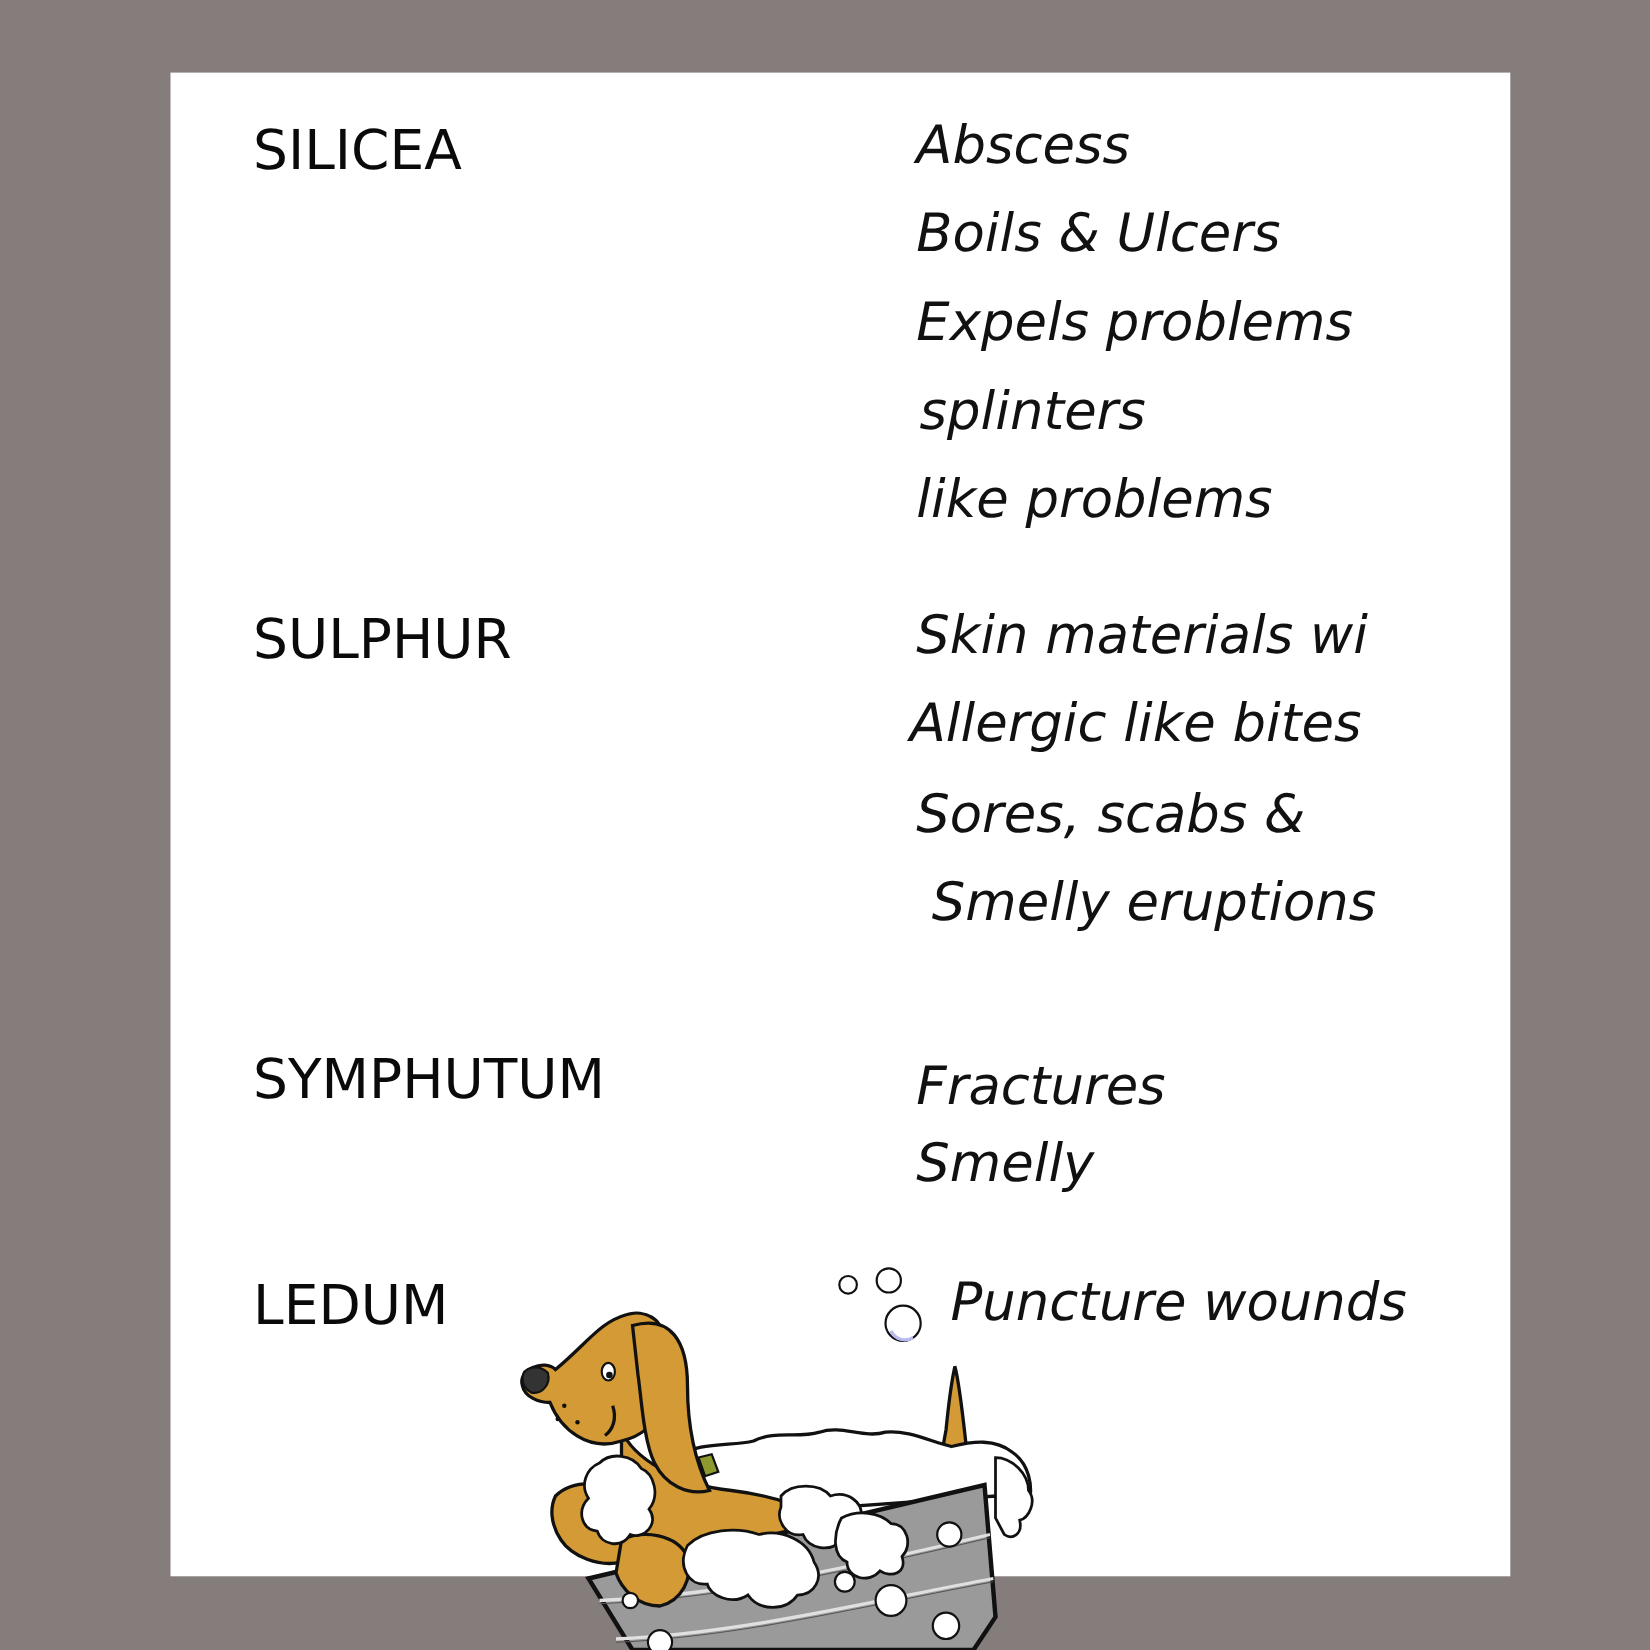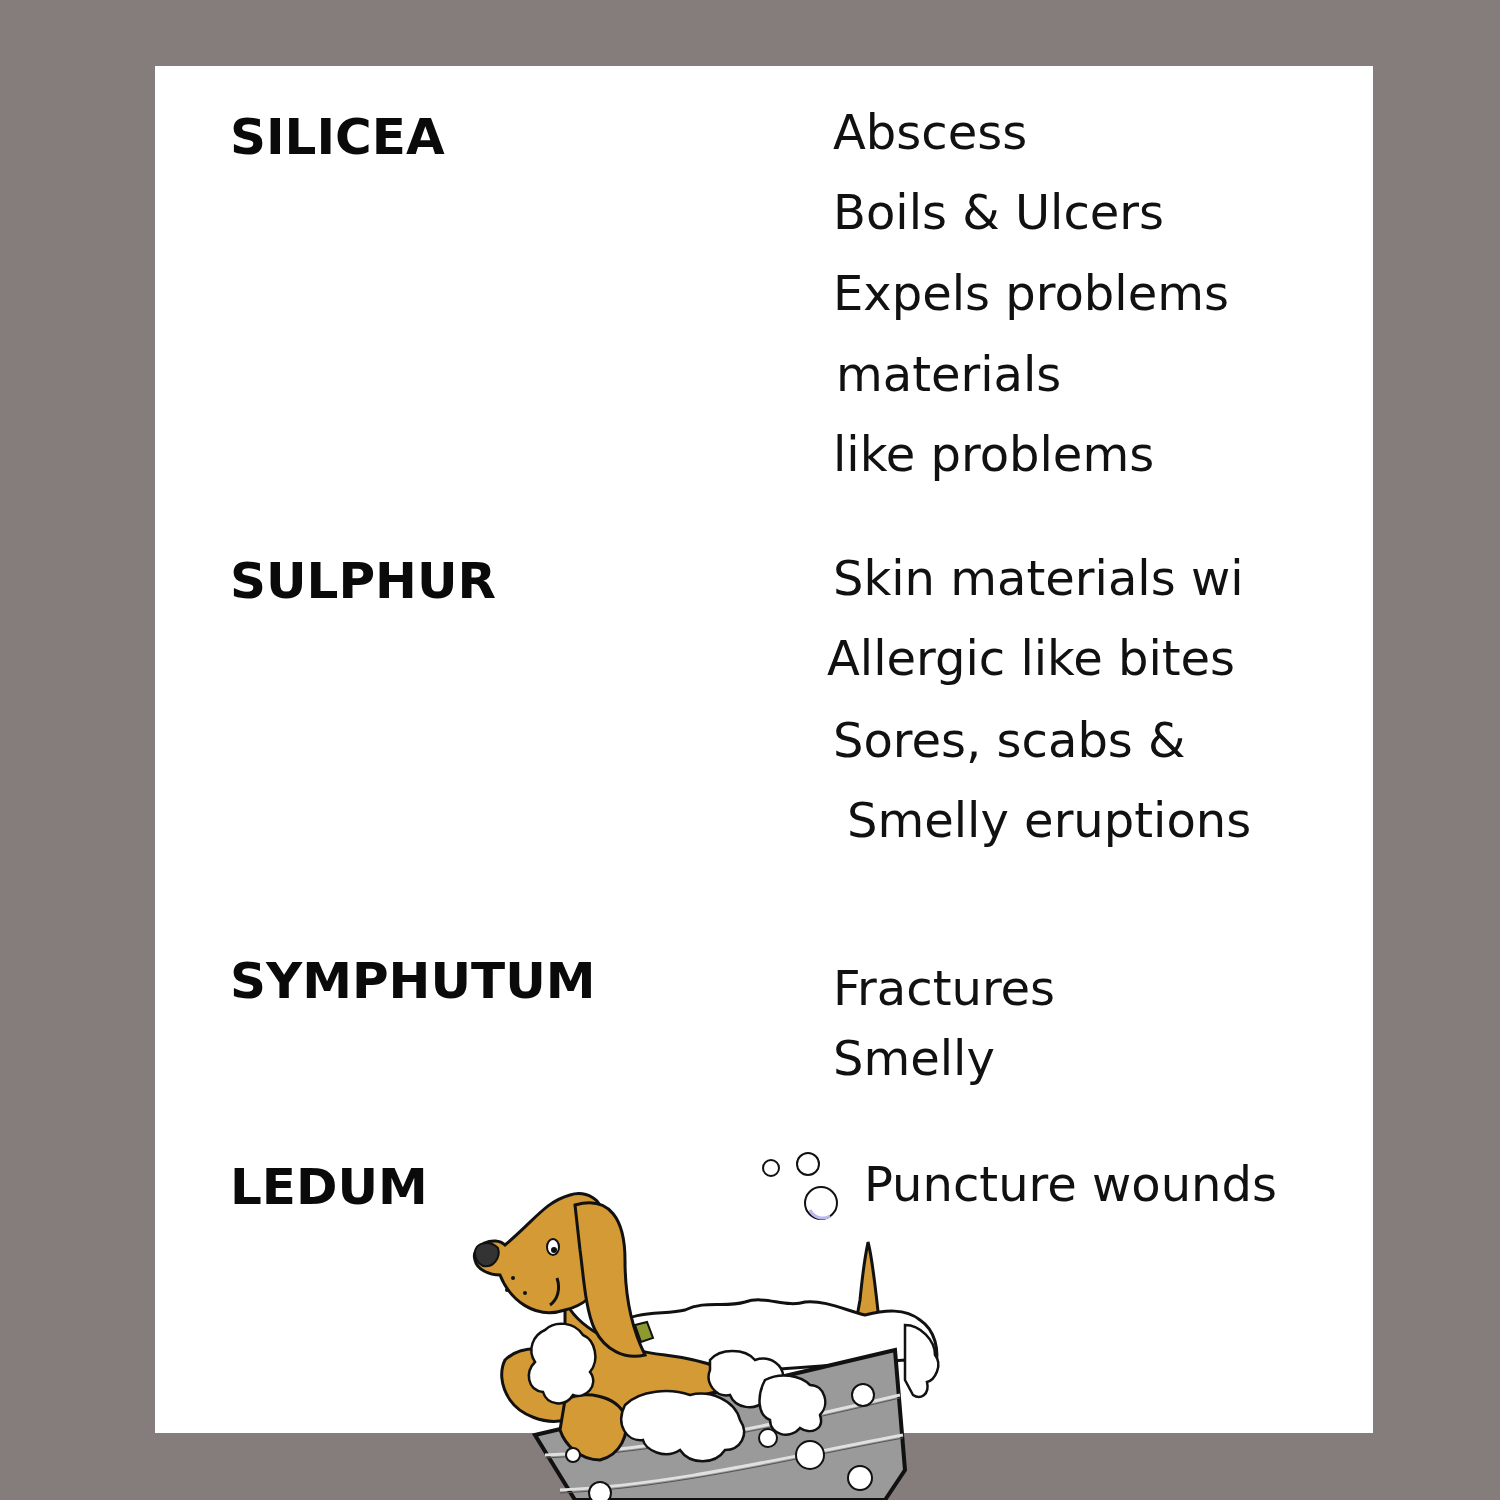--- a/index.html
+++ b/index.html
@@ -10,46 +10,46 @@
       font-family:"Liberation Sans", sans-serif;
     }
     .panel {
       position:absolute; left:155px; top:66px;
       width:1218px; height:1367px;
       background:#ffffff;
     }
     .remedy {
       position:absolute; left:230px;
       font-family:"DejaVu Sans", sans-serif;
-      font-weight:bold; font-size:50px; color:#0a0a0a;
+      font-weight:normal; font-size:50px; color:#0a0a0a;
       letter-spacing:0px; line-height:1;
     }
     .uses {
       position:absolute; left:833px;
       font-family:"DejaVu Sans", sans-serif;
       font-weight:normal; font-size:48px; color:#111;
       line-height:1;
     }
-    .uses .line { position:absolute; left:0; white-space:nowrap; }
+    .uses .line { position:absolute; left:0; white-space:nowrap;font-style:italic; }
     .illustration {
       position:absolute; left:465px; top:1150px;
       width:490px; height:350px;
     }
   </style>
 </head>
 <body>
 
 <div class="panel"></div>
 
 <div class="remedy" style="top:112px;">SILICEA</div>
 <div class="uses" style="top:108px;">
   <div class="line" style="top:0px;">Abscess</div>
   <div class="line" style="top:80px;">Boils &amp; Ulcers</div>
   <div class="line" style="top:161px;">Expels problems</div>
-  <div class="line" style="top:242px; left:3px;">materials</div>
+  <div class="line" style="top:242px; left:3px;">splinters</div>
   <div class="line" style="top:322px;">like problems</div>
 </div>
 
 <div class="remedy" style="top:556px;">SULPHUR</div>
 <div class="uses" style="top:554px;">
   <div class="line" style="top:0px;">Skin materials wi</div>
   <div class="line" style="top:80px; left:-6px;">Allergic like bites</div>
   <div class="line" style="top:162px;">Sores, scabs &amp;</div>
   <div class="line" style="top:242px; left:14px;">Smelly eruptions</div>
 </div>

